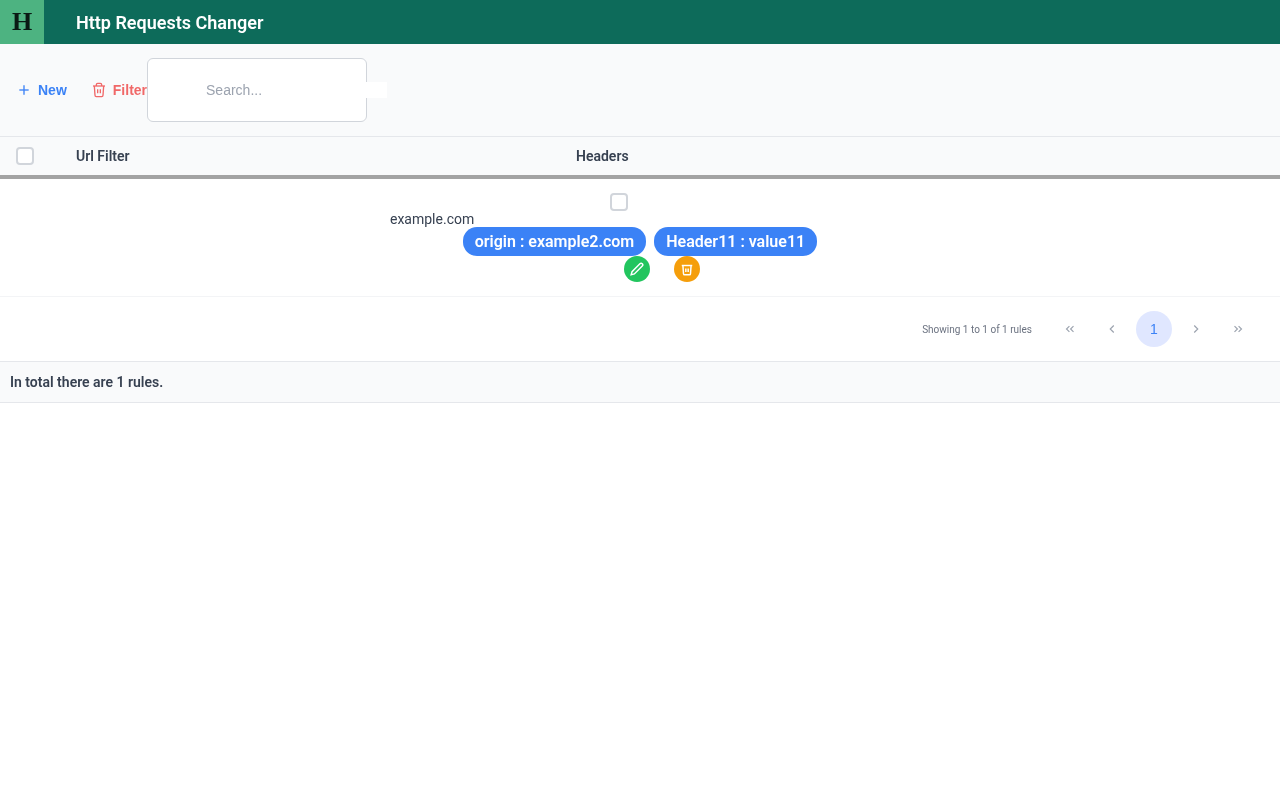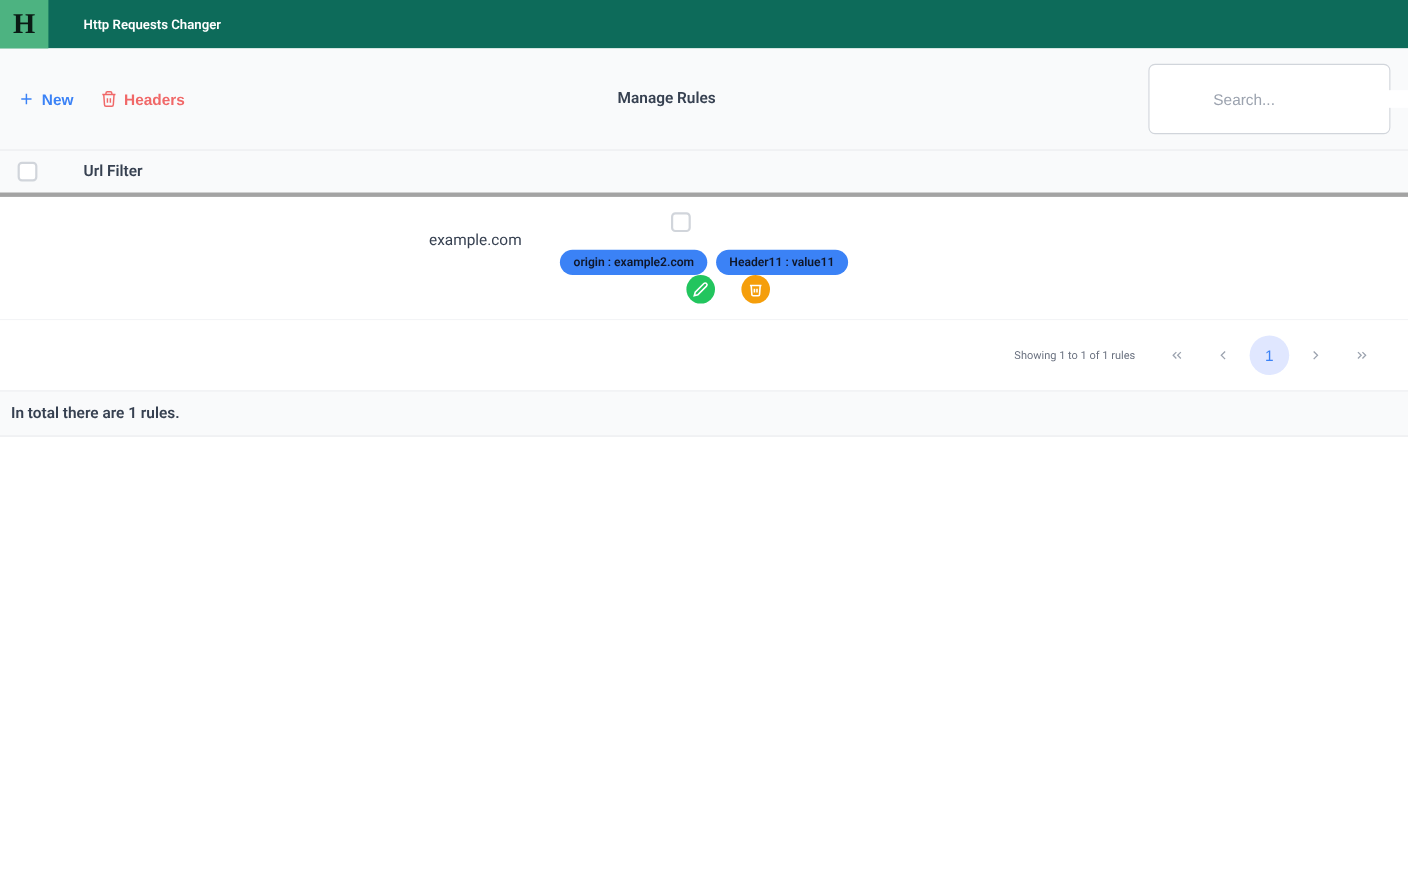--- a/index.html
+++ b/index.html
@@ -1,19 +1,19 @@
 <!DOCTYPE html>
 <html><head>
   <meta charset="utf-8">
   <style>
     * { margin: 0; padding: 0; box-sizing: border-box; }
     body { font-family: -apple-system, BlinkMacSystemFont, "Segoe UI", Roboto, sans-serif; font-size: 14px; color: #374151; background: #fff; }
     .header { background: #0d6b5a; display: flex; align-items: center; height: 44px; }
     .logo { background: #4db381; width: 44px; height: 44px; display: flex; align-items: center; justify-content: center; font-family: Georgia, serif; font-weight: bold; font-size: 26px; color: #0a1a14; }
-    .app-title { color: #fff; font-weight: 600; font-size: 12px; margin-left: 32px; }
+    .app-title { color: #fff; font-weight: 600; font-size: 18px; margin-left: 32px; }
     .toolbar { display: flex; align-items: center; padding: 14px 16px; border-bottom: 1px solid #e5e7eb; background: #f9fafb; }
     .toolbar-left { display: flex; gap: 24px; align-items: center; }
     .btn { display: flex; align-items: center; gap: 6px; border: none; background: none; cursor: pointer; font-size: 14px; font-weight: 700; }
     .btn-new { color: #3b82f6; }
     .btn-delete { color: #ef4444; opacity: 0.8; }
     .btn svg { width: 16px; height: 16px; }
     .toolbar-center { flex: 1; text-align: center; font-weight: 600; color: #374151; }
     .toolbar-right { width: 220px; }
     .search-wrap { position: relative; display: flex; align-items: center; border: 1px solid #d1d5db; border-radius: 6px; padding: 23px 10px; background: #fff; gap: 40px; }
     .search-wrap svg { width: 16px; height: 16px; color: #9ca3af; margin-right: 8px; }
@@ -21,21 +21,21 @@
     .search-wrap input::placeholder { color: #9ca3af; }
     .table { width: 100%; }
     .thead, .trow { display: flex; align-items: center; padding: 10px 16px; }
     .thead { background: #f9fafb; border-bottom: 4px solid #a3a3a3; font-weight: 600; color: #374151; }
     .trow { border-bottom: 1px solid #f3f4f6; padding: 14px 16px; flex-direction: column; }
     .col-check { width: 60px; }
     .col-url { width: 500px; }
     .col-headers { flex: 1; display: flex; gap: 8px; flex-wrap: wrap; }
     .col-actions { width: 120px; display: flex; justify-content: flex-end; gap: 24px; }
     .checkbox { width: 18px; height: 18px; border: 2px solid #d1d5db; border-radius: 4px; background: #fff; cursor: pointer; }
-    .tag { background: #3b82f6; color: #0f172a; font-size: 11px; font-weight: 600; padding: 5px 12px; border-radius: 14px; white-space: nowrap; text-align: right; }
+    .tag { background: #3b82f6; color: #ffffff; font-size: 16px; font-weight: 600; padding: 5px 12px; border-radius: 14px; white-space: nowrap; text-align: right; }
     .icon-btn { width: 26px; height: 26px; border-radius: 50%; display: flex; align-items: center; justify-content: center; cursor: pointer; border: none; }
     .icon-edit { background: #22c55e; }
     .icon-del { background: #f59e0b; }
     .icon-btn svg { width: 14px; height: 14px; color: #fff; }
     .pagination { display: flex; align-items: center; justify-content: flex-end; padding: 14px 24px; gap: 6px; color: #6b7280; border-bottom: 1px solid #e5e7eb; }
     .pag-text { margin-right: 14px; font-size: 10px; }
     .pag-btn { width: 36px; height: 36px; display: flex; align-items: center; justify-content: center; border-radius: 50%; cursor: pointer; color: #9ca3af; border: none; background: none; }
     .pag-btn svg { width: 14px; height: 14px; }
     .pag-btn.active { background: #e0e7ff; color: #3b82f6; font-weight: 500; font-size: 14px; }
     .footer { background: #f9fafb; padding: 12px 10px; font-weight: 600; color: #374151; border-bottom: 1px solid #e5e7eb; }
@@ -57,41 +57,41 @@
         </svg>
       <span>New</span>
     </button>
     <button class="btn btn-delete">
       <svg viewBox="0 0 24 24" fill="none" stroke="currentColor" stroke-width="2">
           <polyline points="3 6 5 6 21 6"></polyline>
           <path d="M19 6l-1 14a2 2 0 0 1-2 2H8a2 2 0 0 1-2-2L5 6"></path>
           <path d="M10 11v6M14 11v6"></path>
           <path d="M8 6V4a2 2 0 0 1 2-2h4a2 2 0 0 1 2 2v2"></path>
         </svg>
-      <span>Headers</span>
+      <span>Filter</span>
     </button>
   </div>
-  <div class="toolbar-center">Manage Rules</div>
   <div class="toolbar-right">
     <div class="search-wrap">
       <svg viewBox="0 0 24 24" fill="none" stroke="currentColor" stroke-width="2">
           <circle cx="11" cy="11" r="7"></circle>
           <line x1="21" y1="21" x2="16.65" y2="16.65"></line>
         </svg>
       <input type="text" placeholder="Search..." style="">
     </div>
   </div>
 </div>
 
 <div class="table">
   <div class="thead">
     <div class="col-check">
       <div class="checkbox"></div>
     </div>
     <div class="col-url">Url Filter</div>
+    <div class="col-headers">Headers</div>
     <div class="col-actions"></div>
   </div>
   <div class="trow">
     <div class="col-check">
       <div class="checkbox"></div>
     </div>
     <div class="col-url">example.com</div>
     <div class="col-headers">
       <span class="tag">origin : example2.com</span>
       <span class="tag">Header11 : value11</span>

